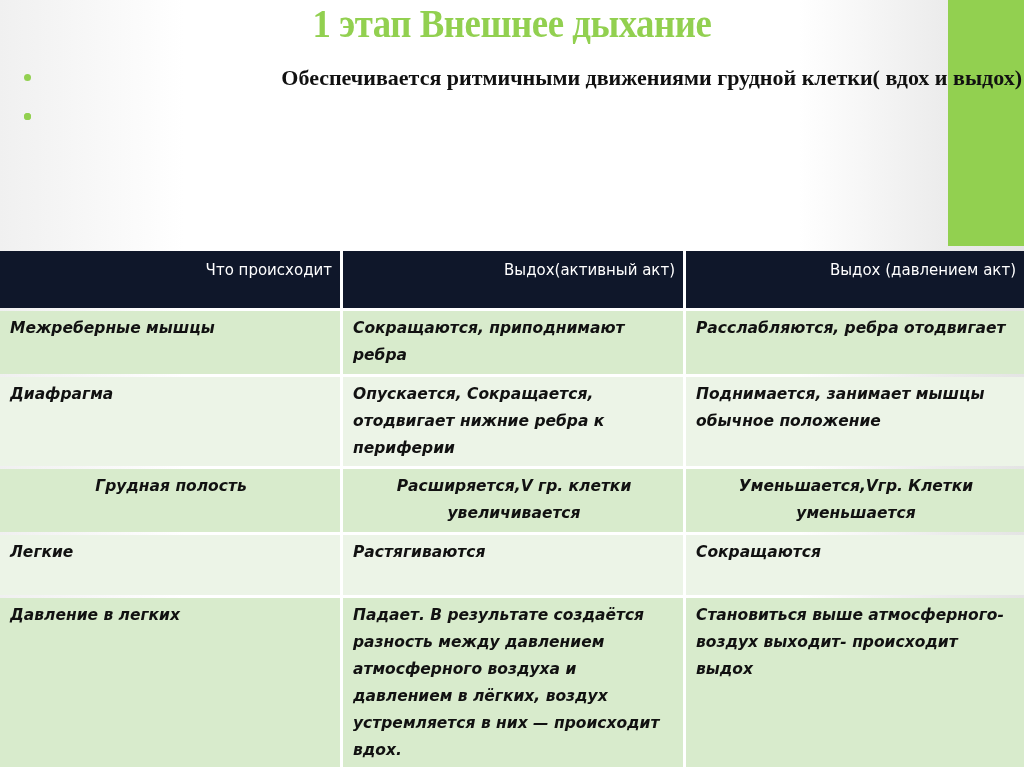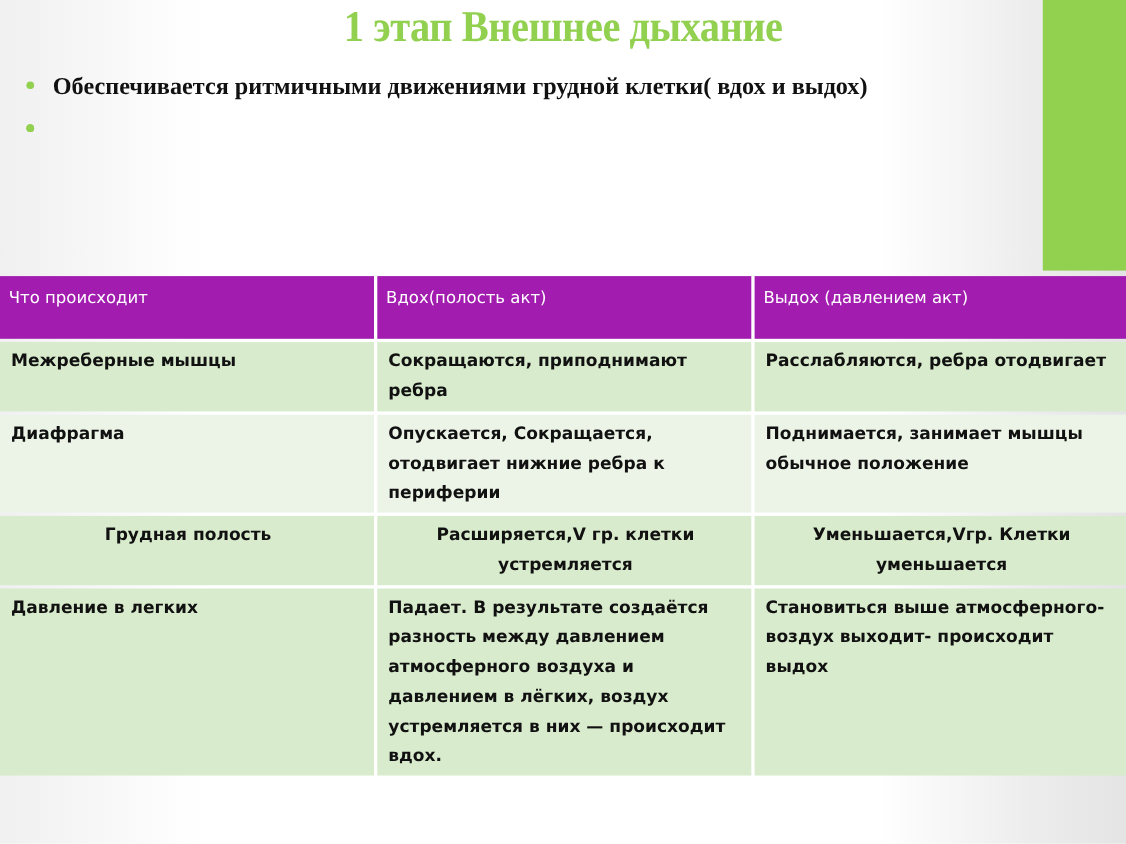--- a/index.html
+++ b/index.html
@@ -14,45 +14,47 @@
   }
   .title {
     position: absolute; left: 0; top: 0; width: 1024px; height: 52px;
     text-align: center; font-family: "Liberation Serif", serif; font-weight: bold;
     font-size: 40px; line-height: 48px; color: #92d050; letter-spacing: -0.5px;
     transform: scaleX(0.92);
   }
   .bullets {
     position: absolute; left: 22px; top: 62px; width: 1000px; margin: 0; padding: 0;
     list-style: none;
+    text-align: right;
   }
   .bullets li {
     position: relative; padding-left: 26px; font-family: "Liberation Serif", serif;
     font-weight: bold; font-size: 22px; line-height: 31px; color: #111;
     margin-bottom: 8px;
   }
   .bullets li .dot {
     position: absolute; left: 2px; top: 12px; width: 7px; height: 7px;
     border-radius: 50%; background: #92d050;
   }
   .bullets li.narrow { letter-spacing: -0.2px; }
   table.resp {
     position: absolute; left: 0; top: 248px; width: 1024px;
     border-collapse: separate; border-spacing: 3px 3px; margin-left: -3px;
     table-layout: fixed;
   }
   table.resp th {
-    background: #a21caf; color: #ffffff; font-weight: normal;
-    font-family: "DejaVu Sans", sans-serif; font-size: 15px; text-align: left;
+    background: #0f172a; color: #ffffff; font-weight: normal;
+    font-family: "DejaVu Sans", sans-serif; font-size: 15px; text-align: right;
     vertical-align: top; padding: 10px 8px 0 8px; height: 47px;
   }
   table.resp td {
     font-family: "DejaVu Sans", sans-serif; font-weight: bold; font-size: 15.5px;
     color: #111; vertical-align: top; line-height: 27px;
     padding: 4px 8px 4px 10px;
+    font-style: italic;
   }
   table.resp tr.odd td { background: #d8ebcc; }
   table.resp tr.even td { background: #ecf4e7; }
   .c1 { width: 340px; } .c2 { width: 340px; } .c3 { width: 338px; }
 </style>
 </head>
 <body>
 
 <div class="side-bar"></div>
 
@@ -66,39 +68,44 @@
 
 <table class="resp">
   <colgroup>
       <col class="c1">
       <col class="c2">
       <col class="c3">
     </colgroup>
   <thead>
     <tr>
       <th>Что происходит</th>
-      <th>Вдох(полость акт)</th>
+      <th>Выдох(активный акт)</th>
       <th>Выдох (давлением акт)</th>
     </tr>
   </thead>
   <tbody>
     <tr class="odd" style="height:63px;">
       <td>Межреберные мышцы</td>
       <td>Сокращаются, приподнимают ребра</td>
       <td>Расслабляются, ребра отодвигает</td>
     </tr>
     <tr class="even" style="height:66px;">
       <td>Диафрагма</td>
       <td>Опускается, Сокращается, отодвигает нижние ребра к периферии</td>
       <td>Поднимается, занимает мышцы обычное положение</td>
     </tr>
     <tr class="odd" style="height:63px;text-align:center;">
       <td>Грудная полость</td>
-      <td>Расширяется,V гр. клетки устремляется</td>
+      <td>Расширяется,V гр. клетки увеличивается</td>
       <td>Уменьшается,Vгр. Клетки уменьшается</td>
+    </tr>
+    <tr class="even" style="height:60px;">
+      <td>Легкие</td>
+      <td>Растягиваются</td>
+      <td>Сокращаются</td>
     </tr>
     <tr class="odd" style="height:168px;">
       <td>Давление в легких</td>
       <td>Падает. В результате создаётся разность между давлением атмосферного воздуха и давлением в лёгких, воздух устремляется в них — происходит вдох.</td>
       <td>Становиться выше атмосферного- воздух выходит- происходит выдох</td>
     </tr>
   </tbody>
 </table>
 
 </body></html>

